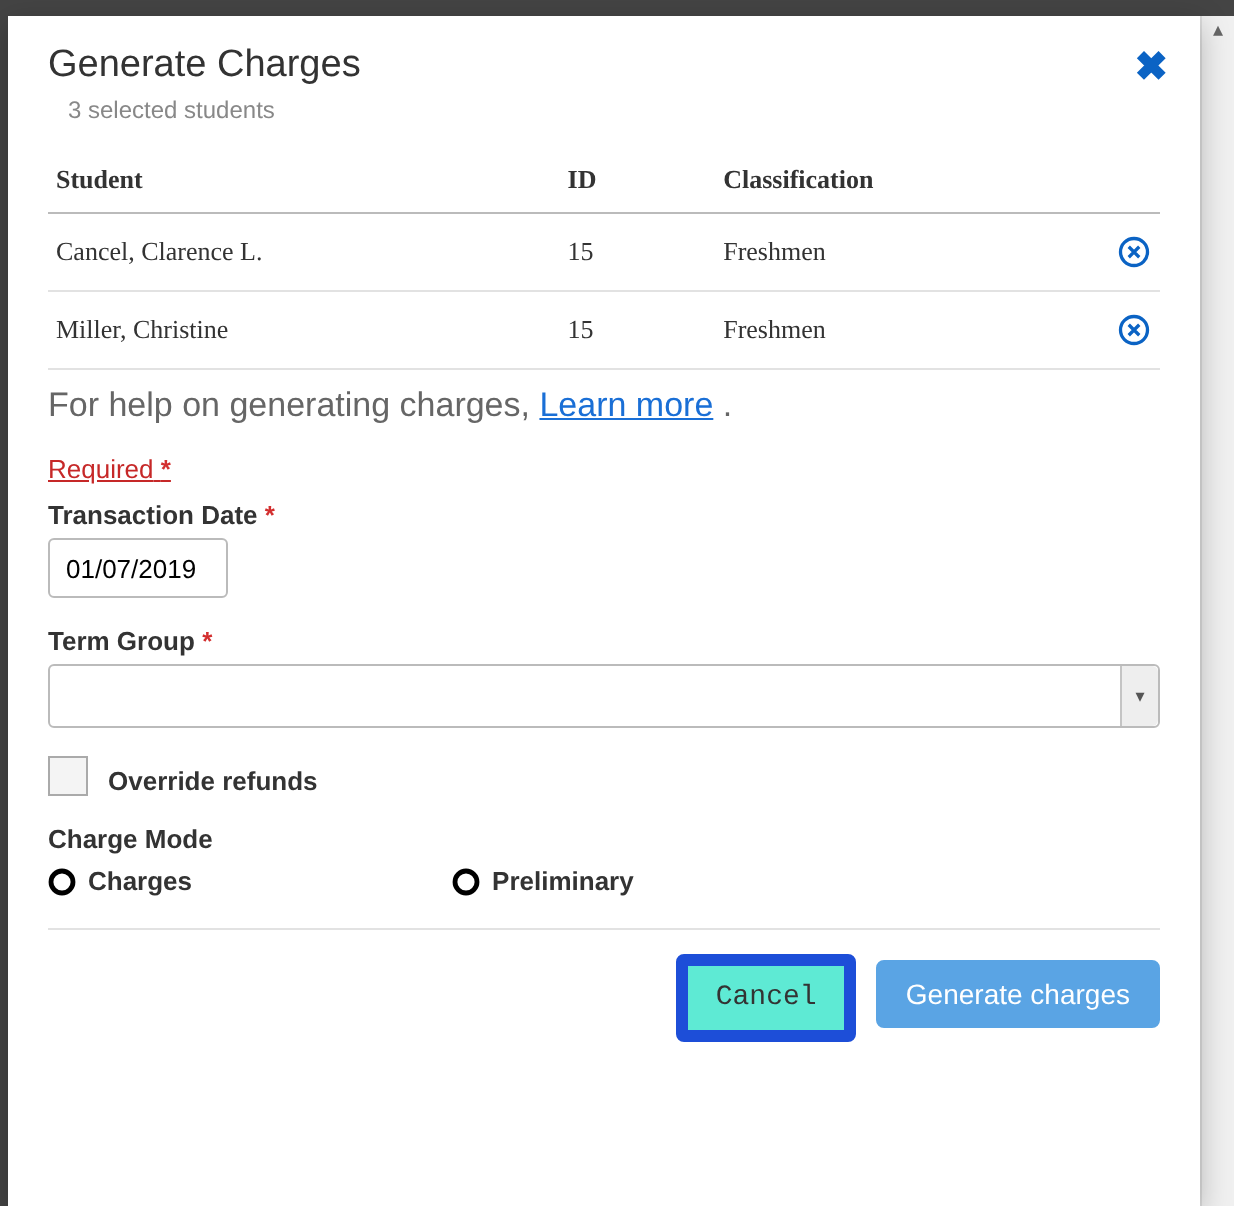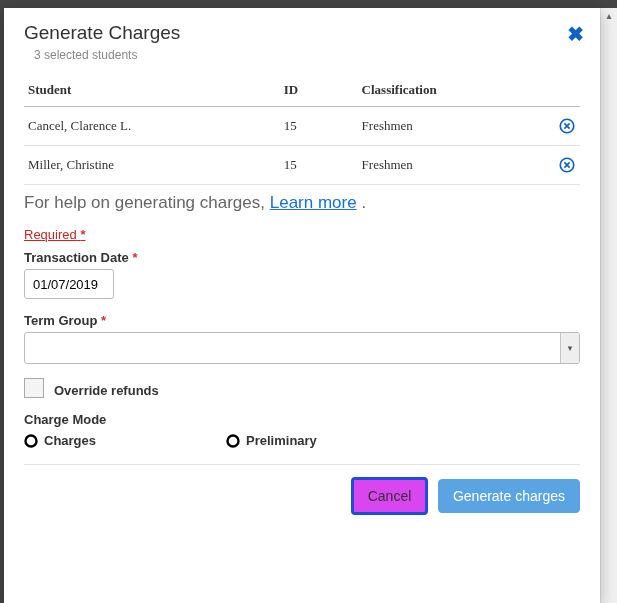--- a/index.html
+++ b/index.html
@@ -208,23 +208,24 @@
   .btn {
     display: inline-block;
     padding: 8px 14px;
     font-size: 14px;
     border-radius: 4px;
     cursor: pointer;
     margin-left: 6px;
     box-sizing: border-box;
   }
   .btn-cancel {
-    background: #d946ef;
-    border: 3px solid #1d4ed8;
+    background: #5eead4;
+    border: 6px solid #1d4ed8;
     color: #333;
+    font-family: Liberation Mono, monospace;
   }
   .btn-primary {
     background: #5aa4e4;
     border: 1px solid #5aa4e4;
     color: #fff;
   }
 </style>
 </head>
 <body>
 

